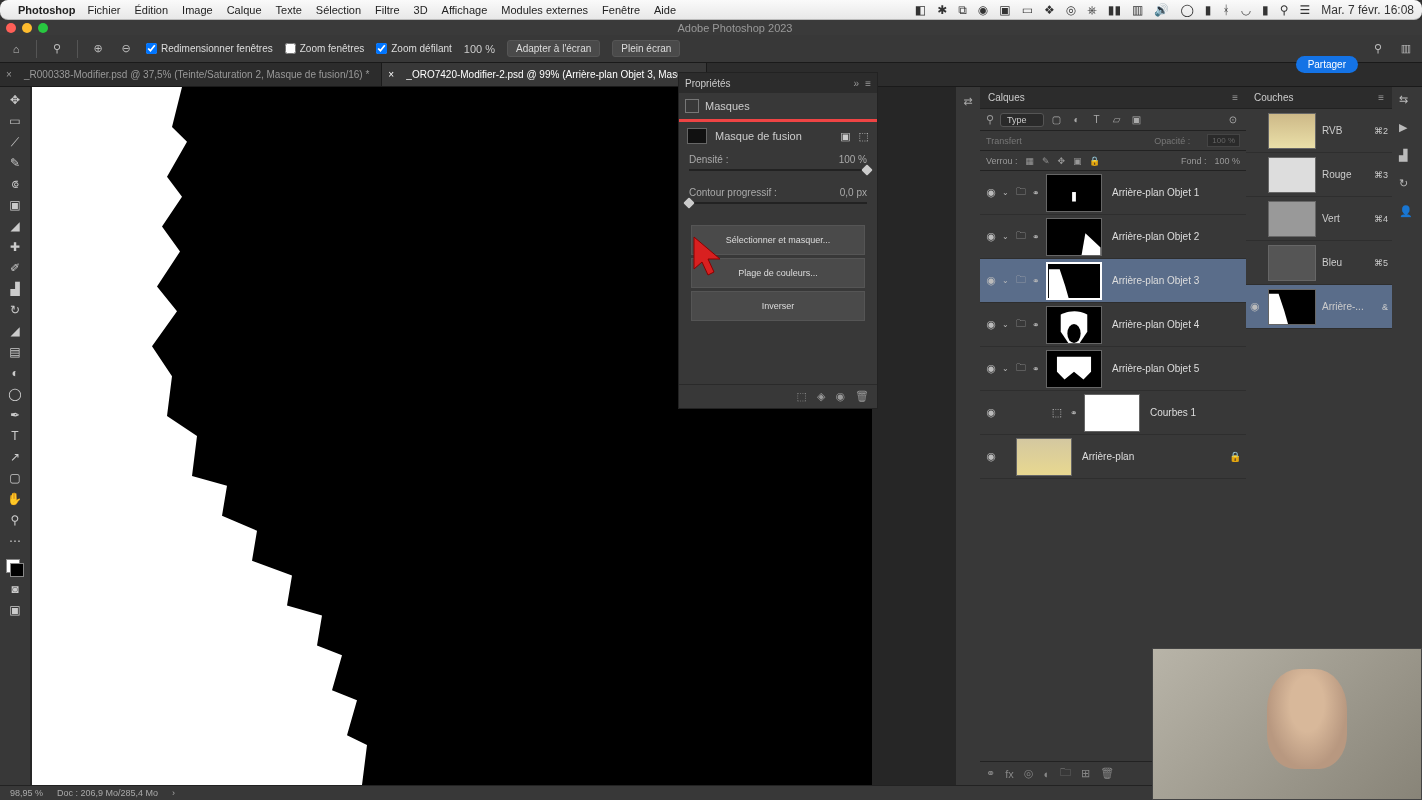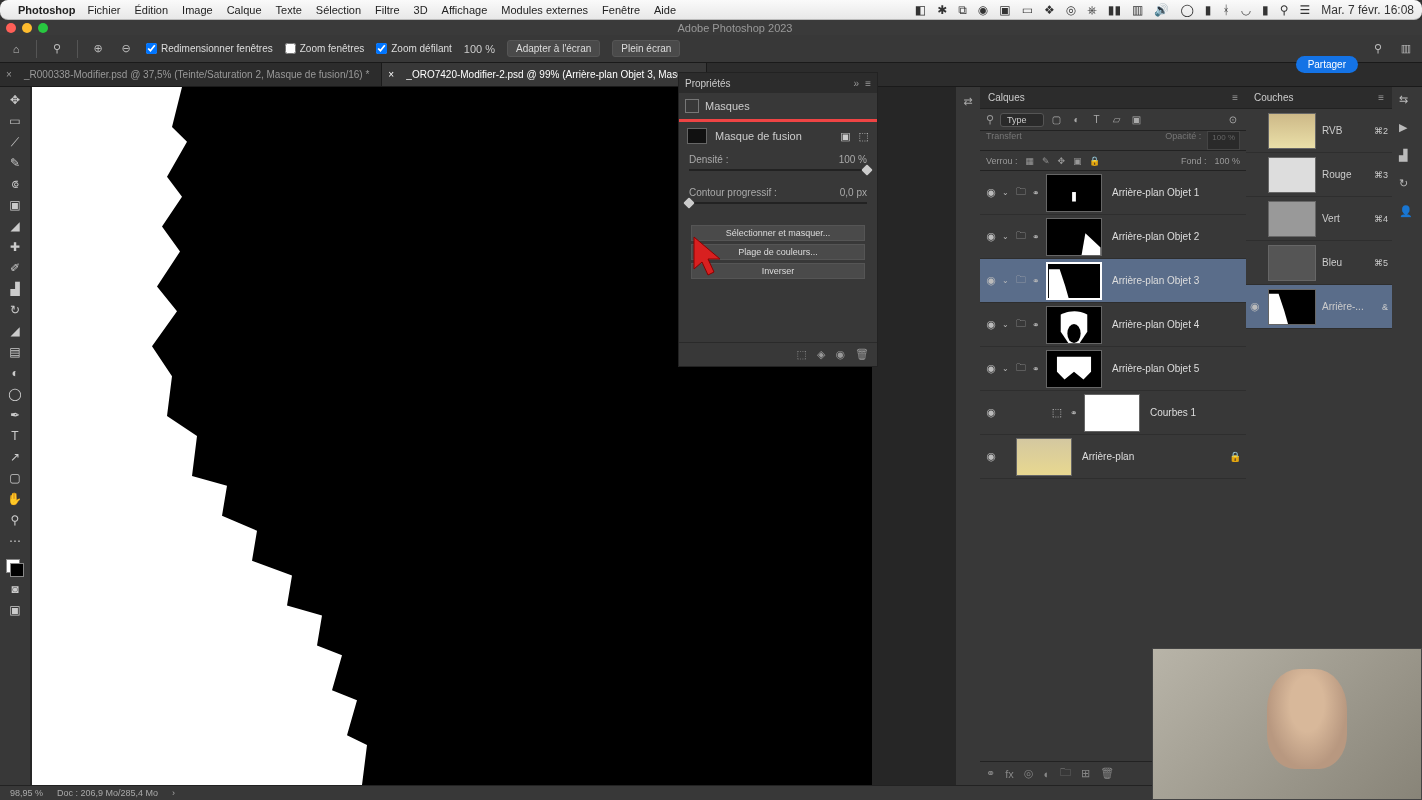--- a/index.html
+++ b/index.html
@@ -41,32 +41,32 @@
 .fp-head { height:20px; display:flex; align-items:center; padding:0 6px; font-size:10px; background:#2c2c2c; }
 .fp-head .sp{margin-left:auto; color:#999;}
 .fp-sub { padding:6px; display:flex; align-items:center; gap:6px; border-bottom:3px solid #ef4444; }
 .fp-sub .micon{ width:14px; height:14px; border:1px solid #777;}
 .fp-row { padding:6px 8px; display:flex; align-items:center; gap:8px; }
 .fp-thumb { width:20px; height:16px; background:#111; border:1px solid #666; }
 .fp-slider { padding:4px 10px 12px; }
 .fp-slider .lbl { display:flex; justify-content:space-between; font-size:10px; color:#aaa; margin-bottom:2px; }
 .fp-slider .track { height:2px; background:#222; position:relative; margin-top:4px; }
 .fp-slider .handle { position:absolute; width:8px; height:8px; background:#ccc; border-radius:1px; top:-3px; transform:rotate(45deg); }
-.fp-btn { display:block; width:88%; margin:3px auto; background:#4a4a4a; border:1px solid #555; color:#ddd; font-size:9px; padding:2px 0; text-align:center; }
+.fp-btn { display:block; width:88%; margin:3px auto; background:#4a4a4a; border:1px solid #555; color:#ddd; font-size:9px; padding:9px 0; text-align:center; }
 .fp-foot { height:24px; border-top:1px solid #2a2a2a; display:flex; align-items:center; justify-content:flex-end; gap:10px; padding:0 8px; color:#999; }
 
 .cursor { position:absolute; left:690px; top:235px; z-index:10; }
 
 .rtabs { width:24px; background:#383838; display:flex; flex-direction:column; align-items:center; padding:8px 0; gap:10px; color:#aaa; }
 .panels { width:266px; background:#383838; display:flex; flex-direction:column; }
 .phead { height:22px; display:flex; align-items:center; padding:0 8px; background:#2c2c2c; font-size:10px; border-bottom:1px solid #222; }
 .pfilt { height:22px; display:flex; align-items:center; padding:4px 6px; gap:6px; border-bottom:1px solid #222; }
 .pfilt .sel{ background:#2a2a2a; border:1px solid #555; padding:1px 16px 1px 6px; font-size:9px; color:#ccc; border-radius:3px; }
 .pfilt .ic{ width:14px; height:14px; color:#aaa; font-size:10px; display:flex; align-items:center; justify-content:center;}
-.popts { height:20px; display:flex; font-size:9px; color:#777; padding:0 6px; gap:6px; border-bottom:1px solid #222;}
+.popts { height:20px; display:flex; align-items:center; font-size:9px; color:#777; padding:0 6px; gap:17px; border-bottom:1px solid #222;}
 .popts .f{ background:#2a2a2a; padding:1px 4px; border:1px solid #444; color:#666; font-size:8px;}
 .plock { height:20px; display:flex; align-items:center; font-size:9px; color:#999; padding:0 6px; gap:8px; border-bottom:1px solid #222;}
 .layers { flex:1; overflow:auto; }
 .layer { display:flex; align-items:center; height:44px; padding:0 4px; gap:4px; border-bottom:1px solid #2e2e2e; }
 .layer.sel { background:#5a6d8a; }
 .layer .eye{ width:14px; text-align:center; color:#bbb; }
 .layer .arrow{ width:10px; color:#bbb; font-size:8px;}
 .layer .gico{ width:12px; color:#bbb; font-size:10px;}
 .layer .link{ width:10px; color:#bbb; font-size:9px;}
 .layer .thumb{ width:56px; height:38px; background:#000; border:1px solid #666; position:relative;}

